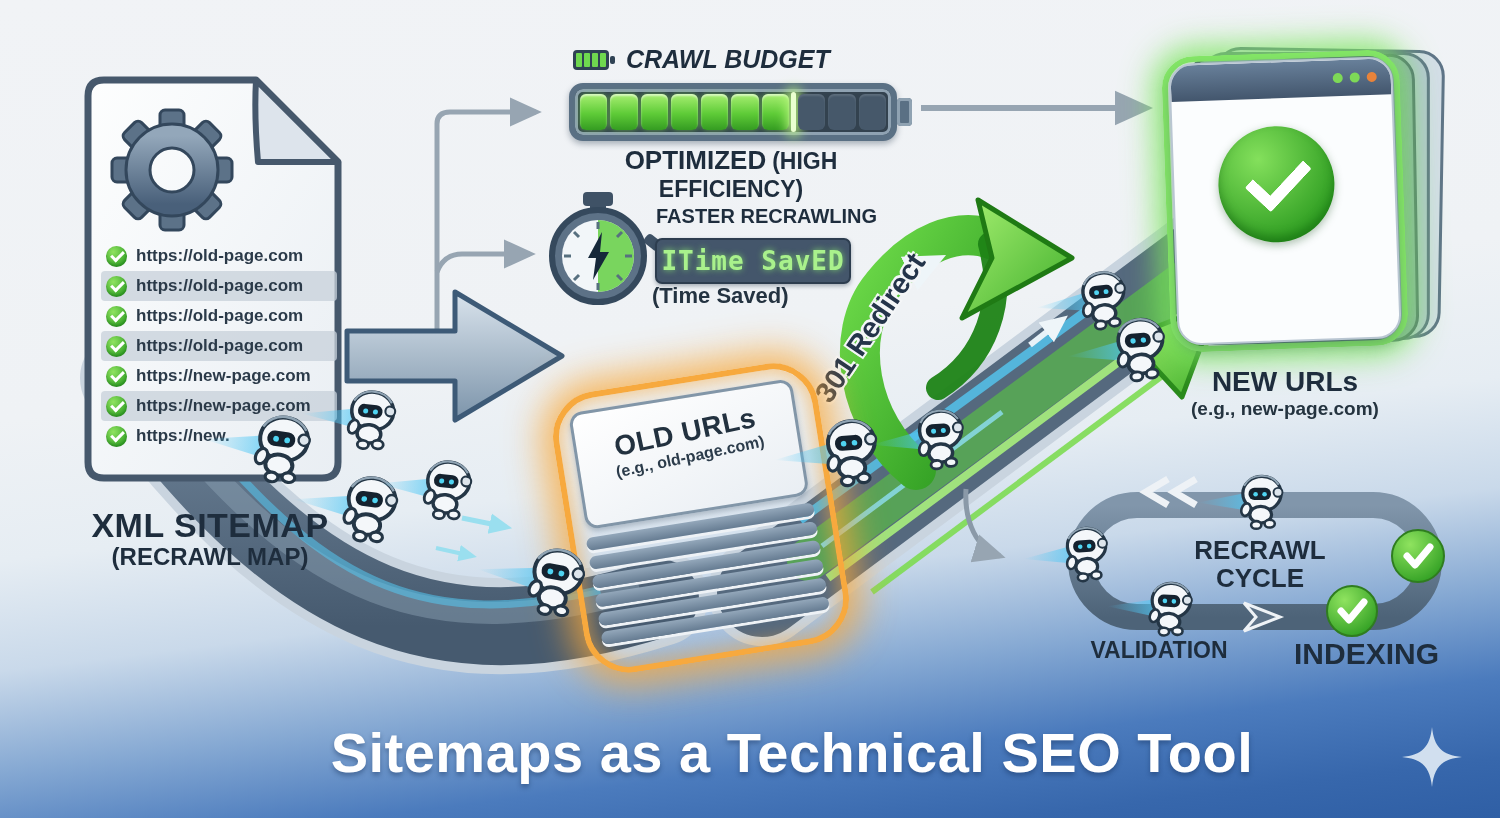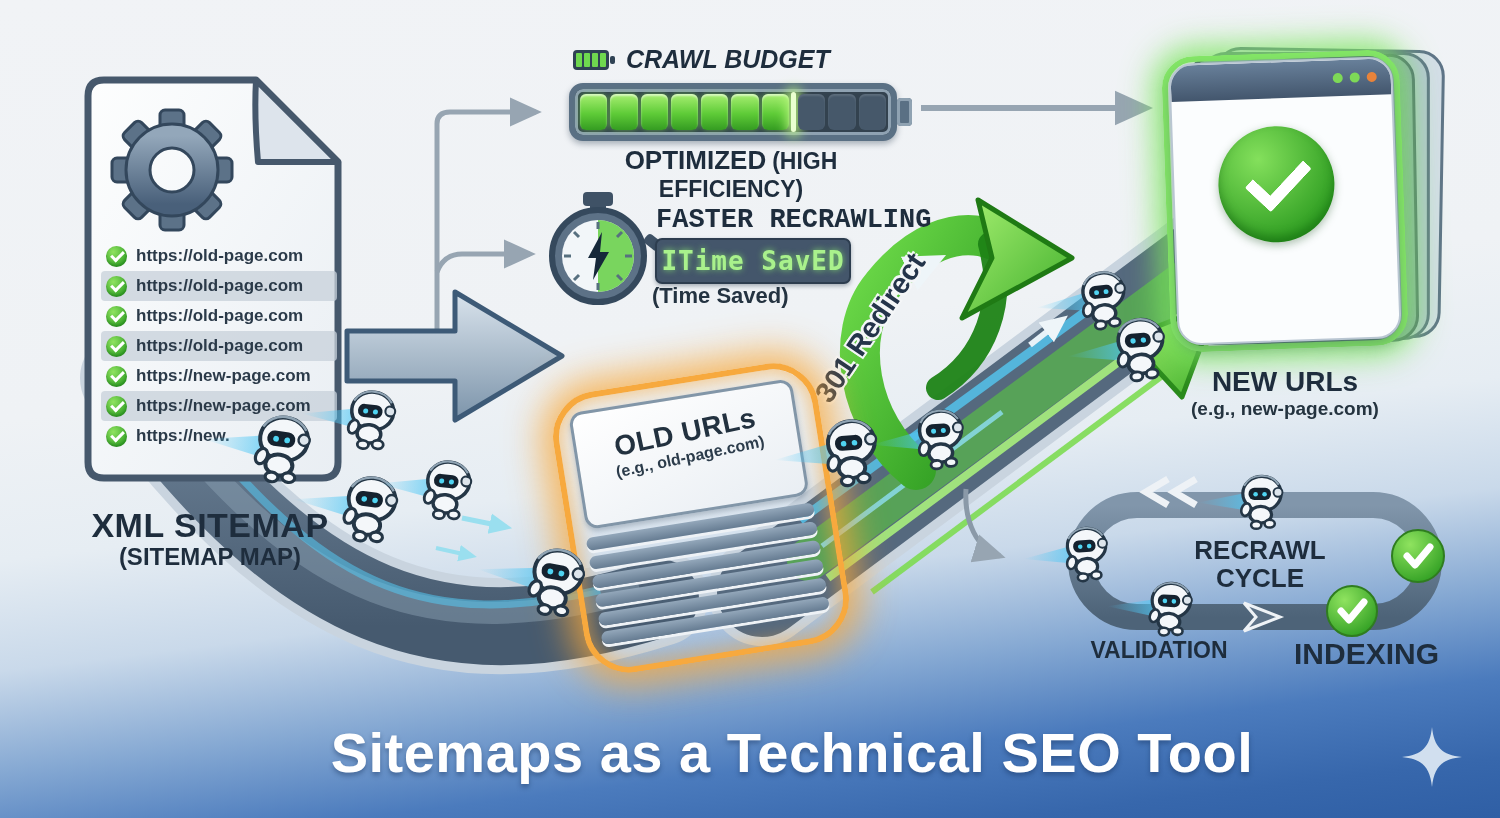--- a/index.html
+++ b/index.html
@@ -42,21 +42,21 @@
   .seg.on{background:linear-gradient(180deg,#a8ef72,#5ecb37 55%,#359c22);
     box-shadow:inset 0 2px 2px rgba(255,255,255,.55), 0 0 6px rgba(120,220,70,.6);}
   .seg-glow{flex:0 0 5px;margin:-2px -1px;background:#eaffd0;border-radius:3px;
     box-shadow:0 0 12px 4px #b9f77e;}
   .battery-nub{left:897px;top:98px;width:15px;height:28px;background:#5a7084;border-radius:4px;
     box-shadow:inset 0 0 0 3px #8fa2b2;}
   .optimized{left:556px;top:145px;width:350px;text-align:center;color:#1e2d3d;font-size:23px;font-weight:600;}
   .optimized b{font-size:26px;font-weight:800;margin-right:6px;}
 
   
-  .faster-heading{left:656px;top:205px;width:280px;font-size:27px;font-family:Liberation Mono, monospace;}
+  .faster-heading{left:656px;top:205px;width:280px;font-size:20px;}
   .lcd{left:655px;top:238px;width:192px;height:42px;background:#44566b;border:2px solid #2d3d4f;border-radius:7px;
     display:flex;align-items:center;justify-content:center;box-shadow:0 2px 4px rgba(20,40,60,.35);}
   .lcd span{font-family:"DejaVu Sans Mono",monospace;font-size:26px;font-weight:700;color:#a9f18c;
     letter-spacing:1px;text-shadow:0 0 6px rgba(140,240,110,.8);}
   .time-caption{left:652px;top:283px;width:200px;font-size:22px;font-weight:700;color:#243341;}
 
   .redirect-label{left:822px;top:383px;width:240px;transform:rotate(-56deg);transform-origin:left center;
     font-size:29px;font-weight:800;color:#24344a;
     text-shadow:-2px -2px 0 #f4f6f8,2px -2px 0 #f4f6f8,-2px 2px 0 #f4f6f8,2px 2px 0 #f4f6f8;}
 
@@ -278,21 +278,21 @@
         <span class="url-text">https://new-page.com</span>
       </div>
       <div class="url-row">
         <span class="chk"></span>
         <span class="url-text">https://new.</span>
       </div>
     </div>
 
   <div class="abs xml-label h-navy">
     <div class="l1">XML SITEMAP</div>
-    <div class="l2">(SITEMAP MAP)</div>
+    <div class="l2">(RECRAWL MAP)</div>
   </div>
 
   <div class="abs crawl-heading">
     <svg width="44" height="24" viewBox="0 0 44 24">
       <rect x="1" y="2" width="36" height="20" rx="4" fill="#2f4254"></rect>
       <rect x="38" y="8" width="5" height="8" rx="2" fill="#2f4254"></rect>
       <g fill="#6fd84f">
           <rect x="4" y="5" width="6" height="14" rx="1"></rect>
           <rect x="12" y="5" width="6" height="14" rx="1"></rect>
           <rect x="20" y="5" width="6" height="14" rx="1"></rect>

